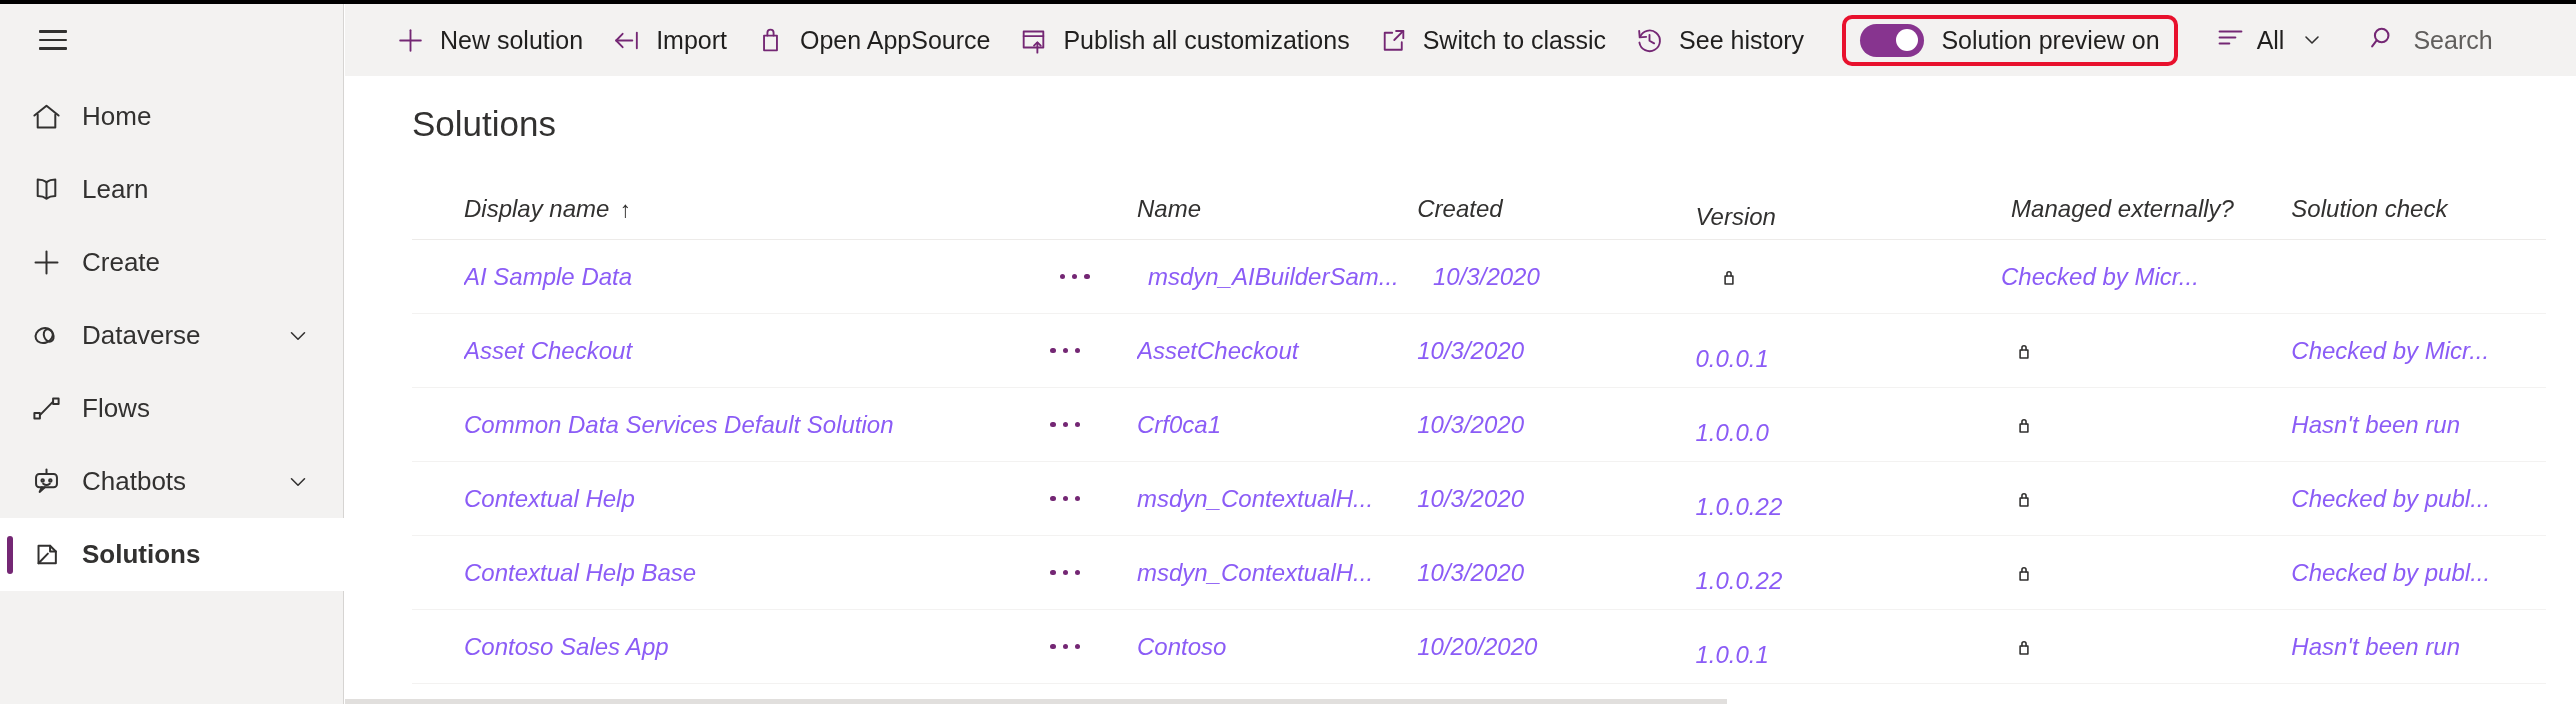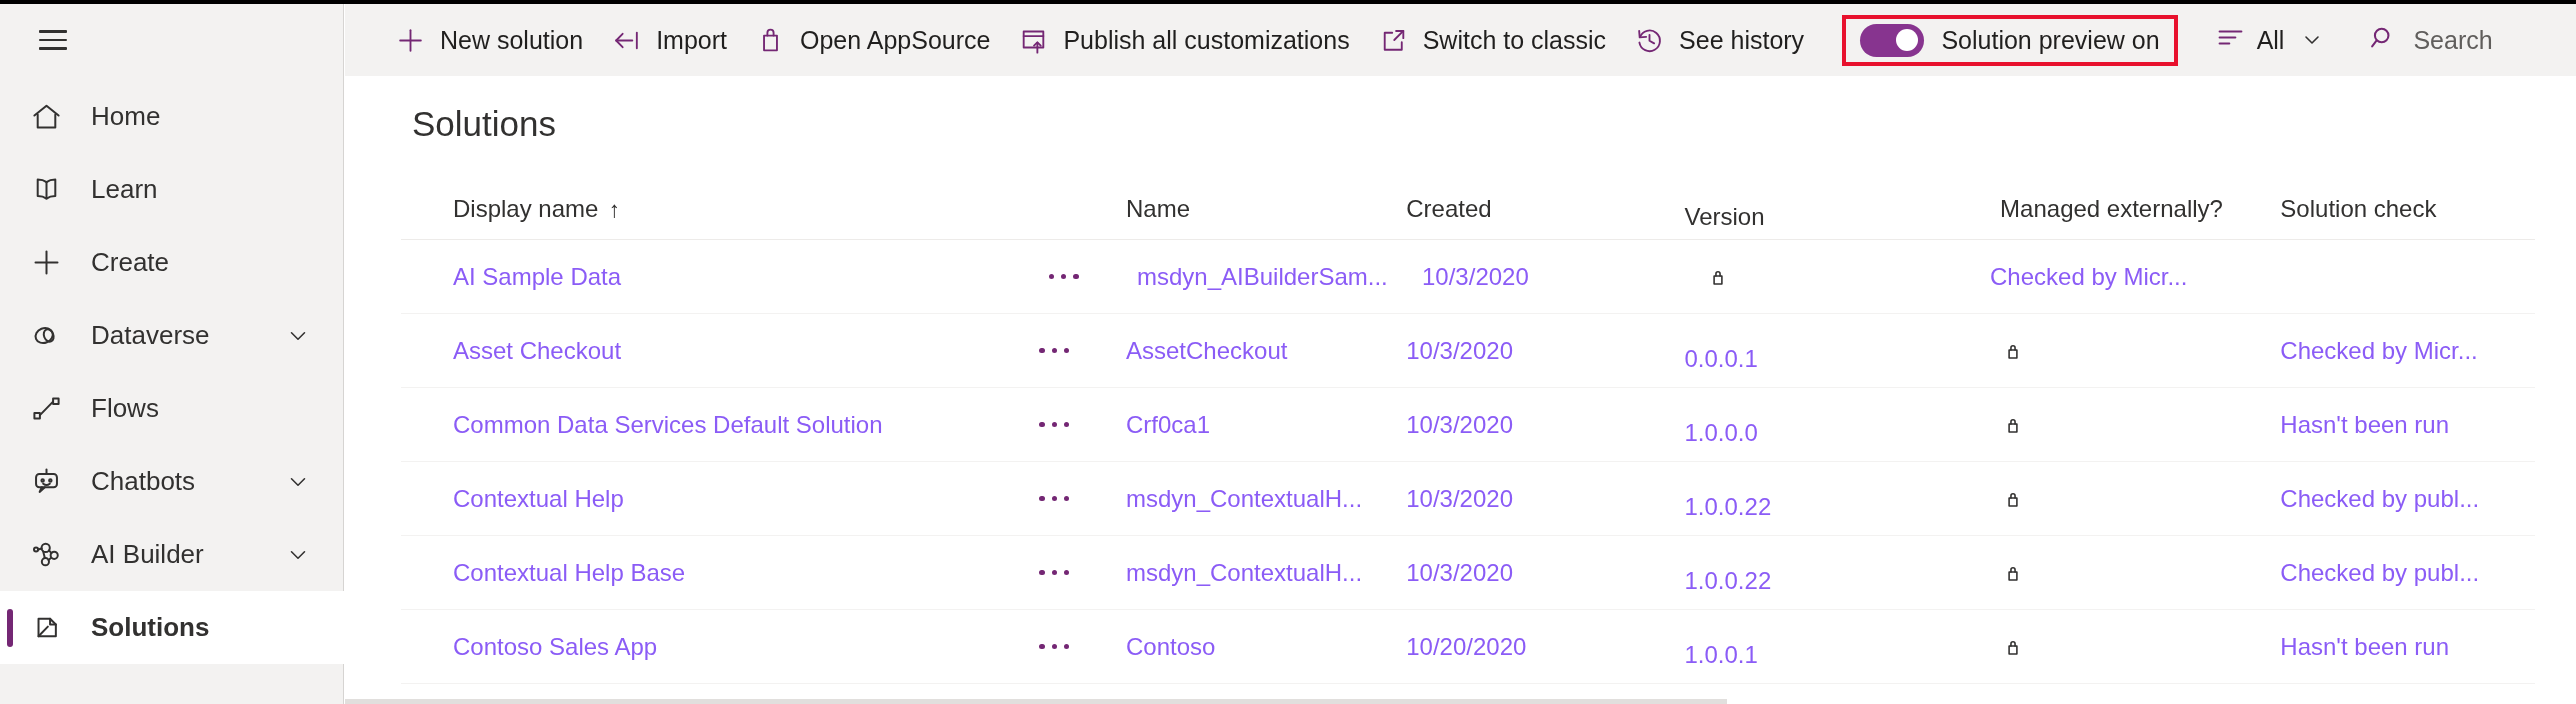--- a/index.html
+++ b/index.html
@@ -53,21 +53,21 @@
     color: #323130;
     font-size: 26px;
     user-select: none;
   }
   .nav-item .nv-icon {
     width: 40px; height: 40px;
     display: flex; align-items: center; justify-content: center;
     flex: 0 0 40px;
   }
   .nav-item .nv-icon svg { display: block; }
-  .nav-item .nv-label { margin-left: 25px; white-space: nowrap; }
+  .nav-item .nv-label { margin-left: 16px; white-space: nowrap; }
   .nav-item .nv-chev {
     position: absolute; right: 33px; top: 50%;
     transform: translateY(-50%);
     width: 26px; height: 26px;
     display: flex; align-items: center; justify-content: center;
   }
   .nav-item.selected {
     background: #ffffff;
     font-weight: bold;
   }
@@ -102,21 +102,21 @@
     display: flex; align-items: center; justify-content: center;
     flex: 0 0 31px;
     margin-right: 14px;
   }
   .tb-cmd .tb-icon svg { display: block; }
   .tb-cmd .tb-label { white-space: nowrap; }
 
   .toggle-wrap {
     display: flex; align-items: center;
     border: 4.3px solid #e8112d;
-    border-radius: 0;
+    border-radius: 10px;
     padding: 5.2px 14px 5.2px 14px;
     margin-left: 24px;
     margin-right: 12px;
     cursor: pointer;
   }
   .toggle-pill {
     position: relative;
     width: 64px; height: 33px;
     border-radius: 16.4px;
     background: #87348f;
@@ -167,22 +167,23 @@
     position: absolute; top: 76px; left: 345px;
     width: 2231px; height: 628px;
     background: #ffffff;
   }
   .page-title {
     position: absolute; top: 28px; left: 67px;
     font-size: 35px; color: #323130;
   }
 
   .grid {
-    position: absolute; top: 102px; left: 56px;
+    position: absolute; top: 102px; left: 67px;
     width: 2134px;
+    font-style: italic;
   }
   .grid-header {
     display: flex; align-items: center;
     height: 62px;
     border-bottom: 1.7px solid #edebe9;
     font-size: 24px; color: #323130;
   }
   .grid-row {
     display: flex; align-items: center;
     height: 74px;
@@ -304,37 +305,20 @@
             <svg width="33" height="33" viewBox="0 0 24 24" fill="none" stroke="#323130" stroke-width="1.45" stroke-linecap="round" stroke-linejoin="round">
               <rect x="4.4" y="6.6" width="15.2" height="9.6" rx="2.4"></rect>
               <path d="M8.6 16.2 7 19.6l3.8-3.4"></path>
               <line x1="12" y1="3.2" x2="12" y2="6.6"></line>
               <circle cx="9.2" cy="11.2" r="0.9"></circle>
               <circle cx="14.8" cy="11.2" r="0.9"></circle>
               <path d="M9.6 13.6c1.4 1.1 3.4 1.1 4.8 0"></path>
             </svg>
           </span>
           <span class="nv-label">Chatbots</span>
-          <span class="nv-chev">
-            <svg width="28" height="28" viewBox="0 0 24 24" fill="none" stroke="#323130" stroke-width="1.45" stroke-linecap="round" stroke-linejoin="round">
-              <polyline points="6 9 12 15 18 9"></polyline>
-            </svg>
-          </span>
-        </div>
-        <div class="nav-item">
-          <span class="nv-icon">
-            <svg width="33" height="33" viewBox="0 0 24 24" fill="none" stroke="#323130" stroke-width="1.45" stroke-linecap="round" stroke-linejoin="round">
-              <circle cx="4.4" cy="8.4" r="1.5"></circle>
-              <circle cx="11.4" cy="7.2" r="3"></circle>
-              <circle cx="17.6" cy="12.6" r="2.6"></circle>
-              <circle cx="11.2" cy="17.2" r="2.6"></circle>
-              <path d="M5.9 8.4 8.5 7.6M13.8 9 15.6 11M15.4 14.4 13.5 16M9.6 9.8 10.8 14.6"></path>
-            </svg>
-          </span>
-          <span class="nv-label">AI Builder</span>
           <span class="nv-chev">
             <svg width="28" height="28" viewBox="0 0 24 24" fill="none" stroke="#323130" stroke-width="1.45" stroke-linecap="round" stroke-linejoin="round">
               <polyline points="6 9 12 15 18 9"></polyline>
             </svg>
           </span>
         </div>
         <div class="nav-item selected">
           <span class="nv-icon">
             <svg width="33" height="33" viewBox="0 0 24 24" fill="none" stroke="#323130" stroke-width="1.45" stroke-linecap="round" stroke-linejoin="round">
               <path d="M6.2 5.6h8.4l4.2 4.2v8.6H6.2z"></path>

